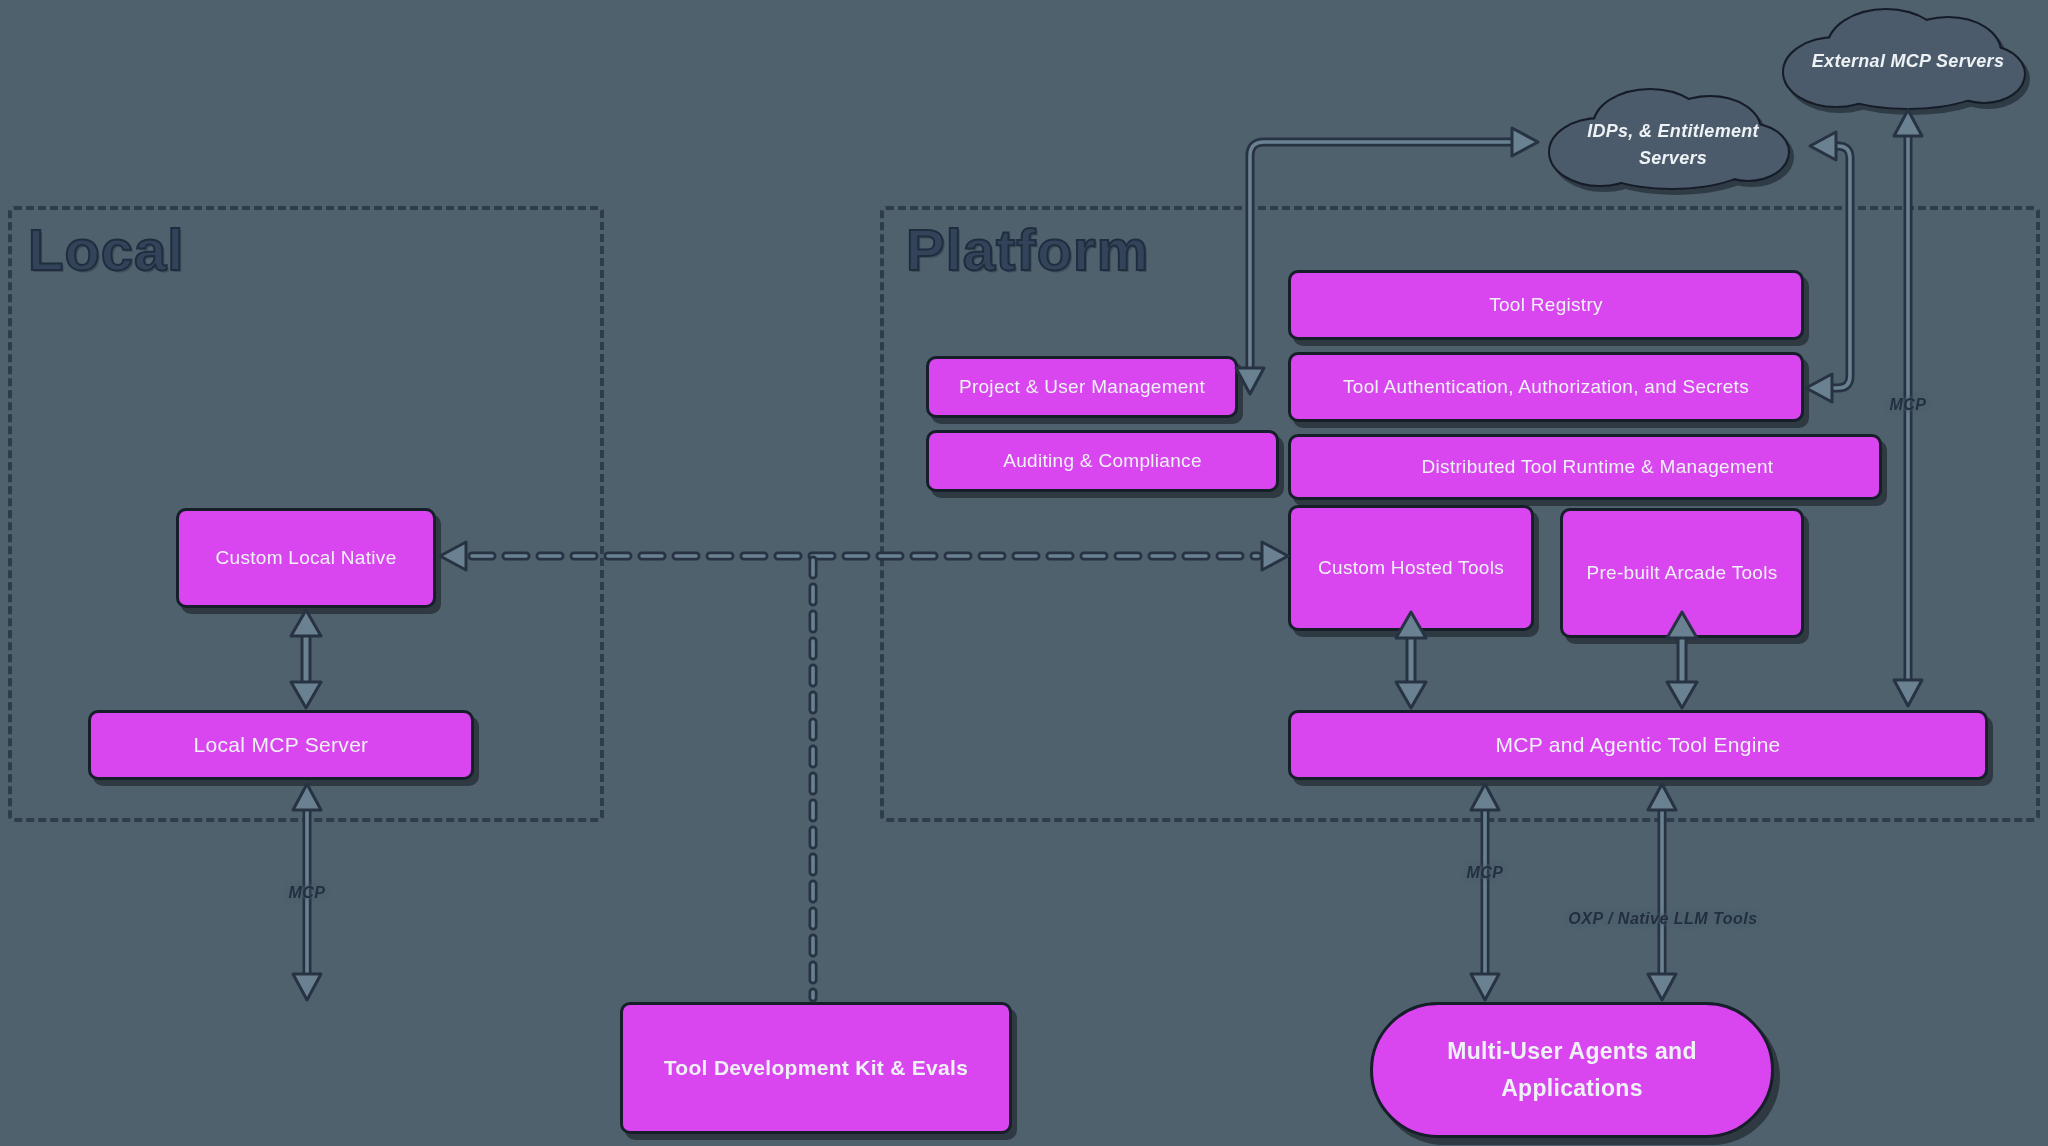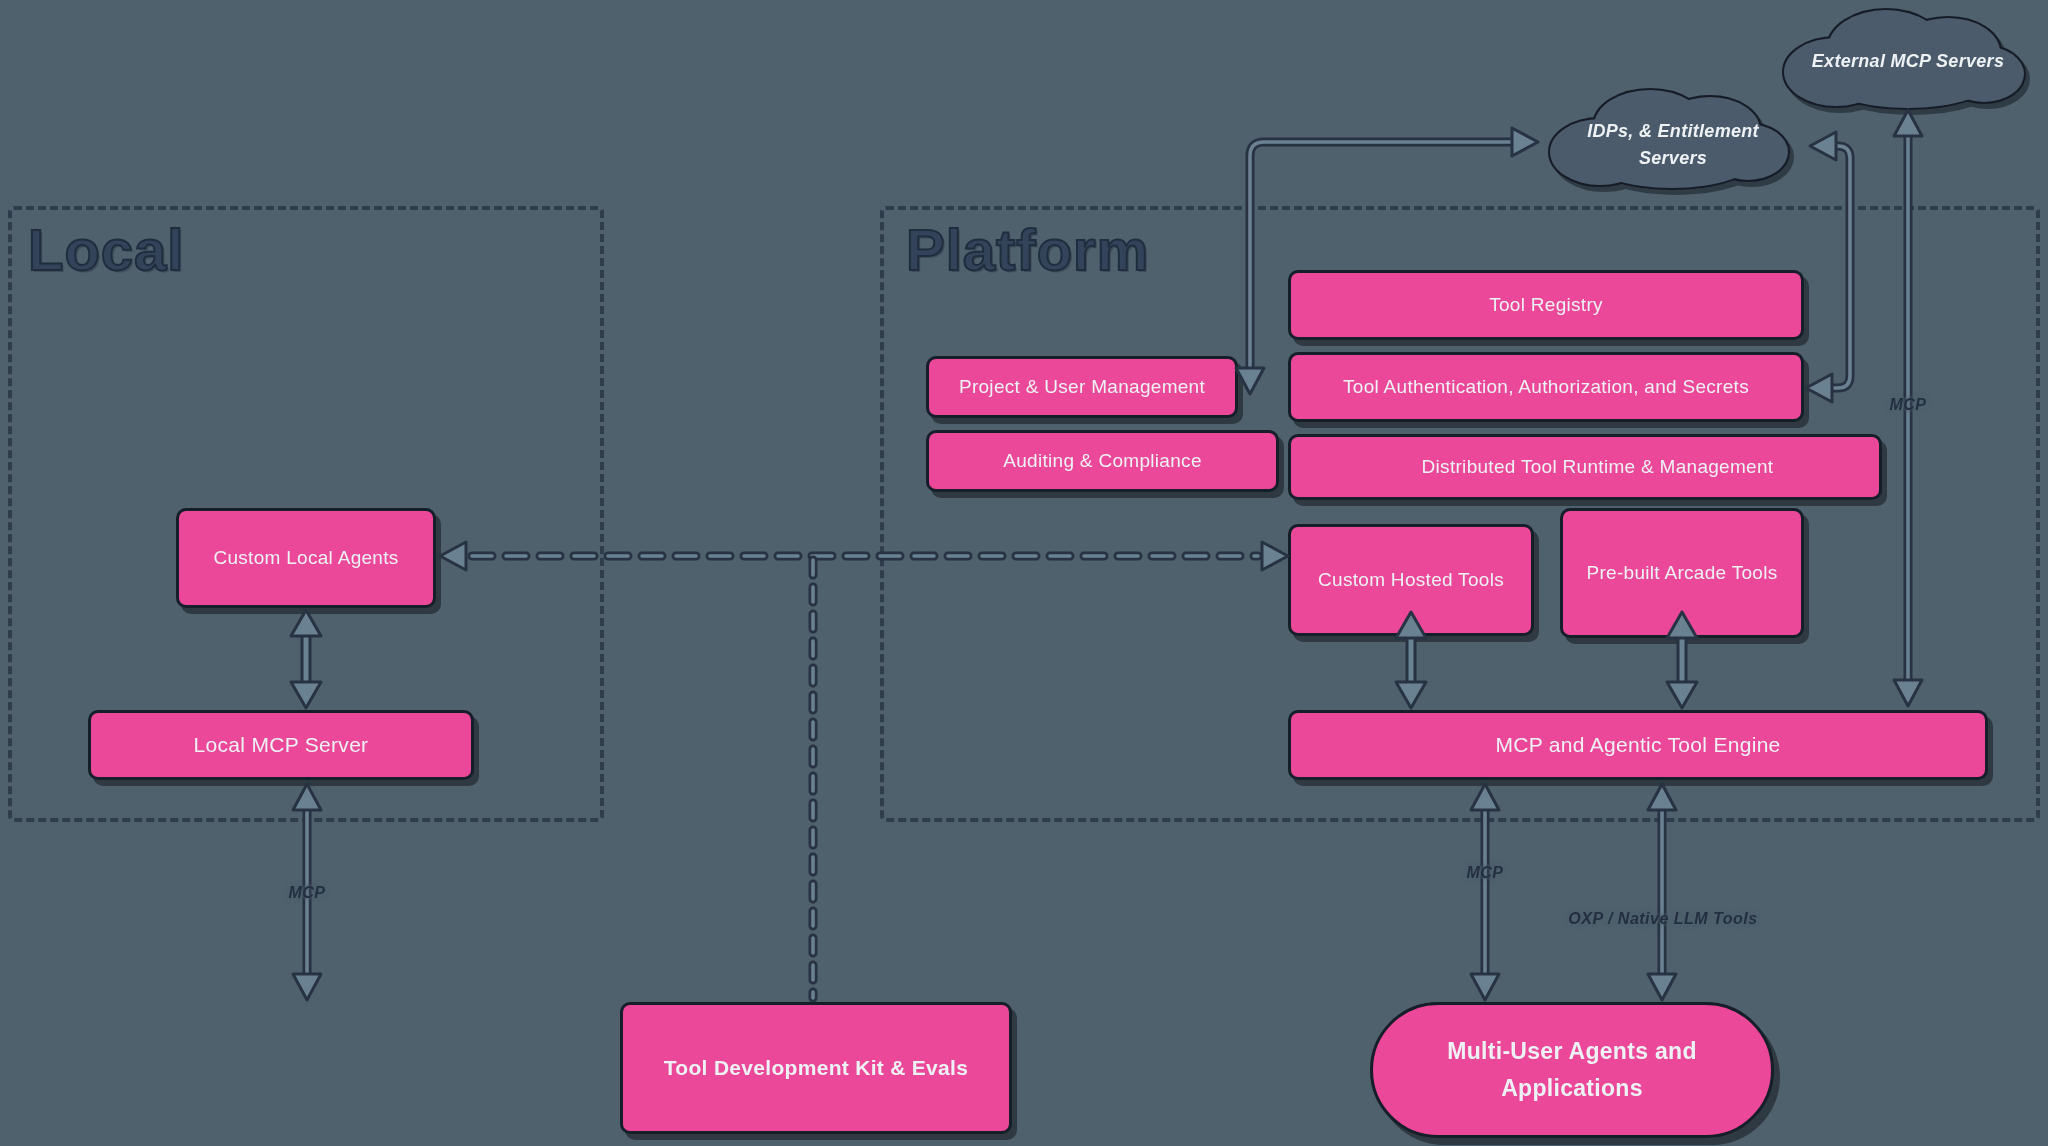--- a/index.html
+++ b/index.html
@@ -5,21 +5,21 @@
   html,body{margin:0;padding:0;background:#4e616d;}
   .canvas{position:relative;width:2048px;height:1146px;background:#4e616d;overflow:hidden;
           font-family:"Liberation Sans",sans-serif;}
   
   .container{position:absolute;border:4px dashed #2e3c4c;border-radius:6px;z-index:1;}
   .container-title{position:absolute;font-size:58px;font-weight:800;color:#33445a;
                    -webkit-text-stroke:2px #202d3f;letter-spacing:1px;
                    text-shadow:2px 2px 0 rgba(15,21,30,.25);}
   
   .node{position:absolute;display:flex;flex-direction:column;align-items:center;justify-content:center;
-        background:#ec4899;border:3px solid #161e2a;border-radius:10px;
+        background:#d946ef;border:3px solid #161e2a;border-radius:10px;
         box-shadow:5px 6px 0 rgba(13,17,24,.5);color:#eef2f5;text-align:center;z-index:2;
         font-size:19px;font-weight:500;letter-spacing:.3px;line-height:1.35;padding:4px 10px;box-sizing:border-box;}
   .node.big{font-size:21px;}
   .node.bold{font-weight:700;font-size:21px;}
   .pill{border-radius:70px;font-weight:700;font-size:23px;line-height:1.6;box-shadow:6px 7px 0 rgba(13,17,24,.5);}
   
   .edges{position:absolute;left:0;top:0;z-index:3;pointer-events:none;}
   .ad{stroke:#273243;fill:none;stroke-width:9;}
   .al{stroke:#6a8191;fill:none;stroke-width:3.6;}
   .ad.thick{stroke-width:11;}
@@ -57,31 +57,31 @@
   </div>
   <div class="node" style="left:1288px;top:270px;width:516px;height:70px;">
     <span>Tool Registry</span>
   </div>
   <div class="node" style="left:1288px;top:352px;width:516px;height:70px;">
     <span>Tool Authentication, Authorization, and Secrets</span>
   </div>
   <div class="node" style="left:1288px;top:434px;width:594px;height:66px;padding-left:35px;">
     <span>Distributed Tool Runtime &amp; Management</span>
   </div>
-  <div class="node" style="left:1288px;top:524px;width:246px;height:112px;justify-content:center;">
+  <div class="node" style="left:1288px;top:505px;width:246px;height:126px;justify-content:center;">
     <span>Custom Hosted Tools</span>
   </div>
   <div class="node" style="left:1560px;top:508px;width:244px;height:130px;">
     <span>Pre-built Arcade Tools</span>
   </div>
   <div class="node big" style="left:1288px;top:710px;width:700px;height:70px;">
     <span>MCP and Agentic Tool Engine</span>
   </div>
   <div class="node" style="left:176px;top:508px;width:260px;height:100px;">
-    <span>Custom Local Agents</span>
+    <span>Custom Local Native</span>
   </div>
   <div class="node big" style="left:88px;top:710px;width:386px;height:70px;">
     <span>Local MCP Server</span>
   </div>
   <div class="node bold" style="left:620px;top:1002px;width:392px;height:132px;">
     <span>Tool Development Kit &amp; Evals</span>
   </div>
   <div class="node pill" style="left:1370px;top:1002px;width:404px;height:136px;">
     <div>Multi-User Agents and</div>
     <div>Applications</div>

